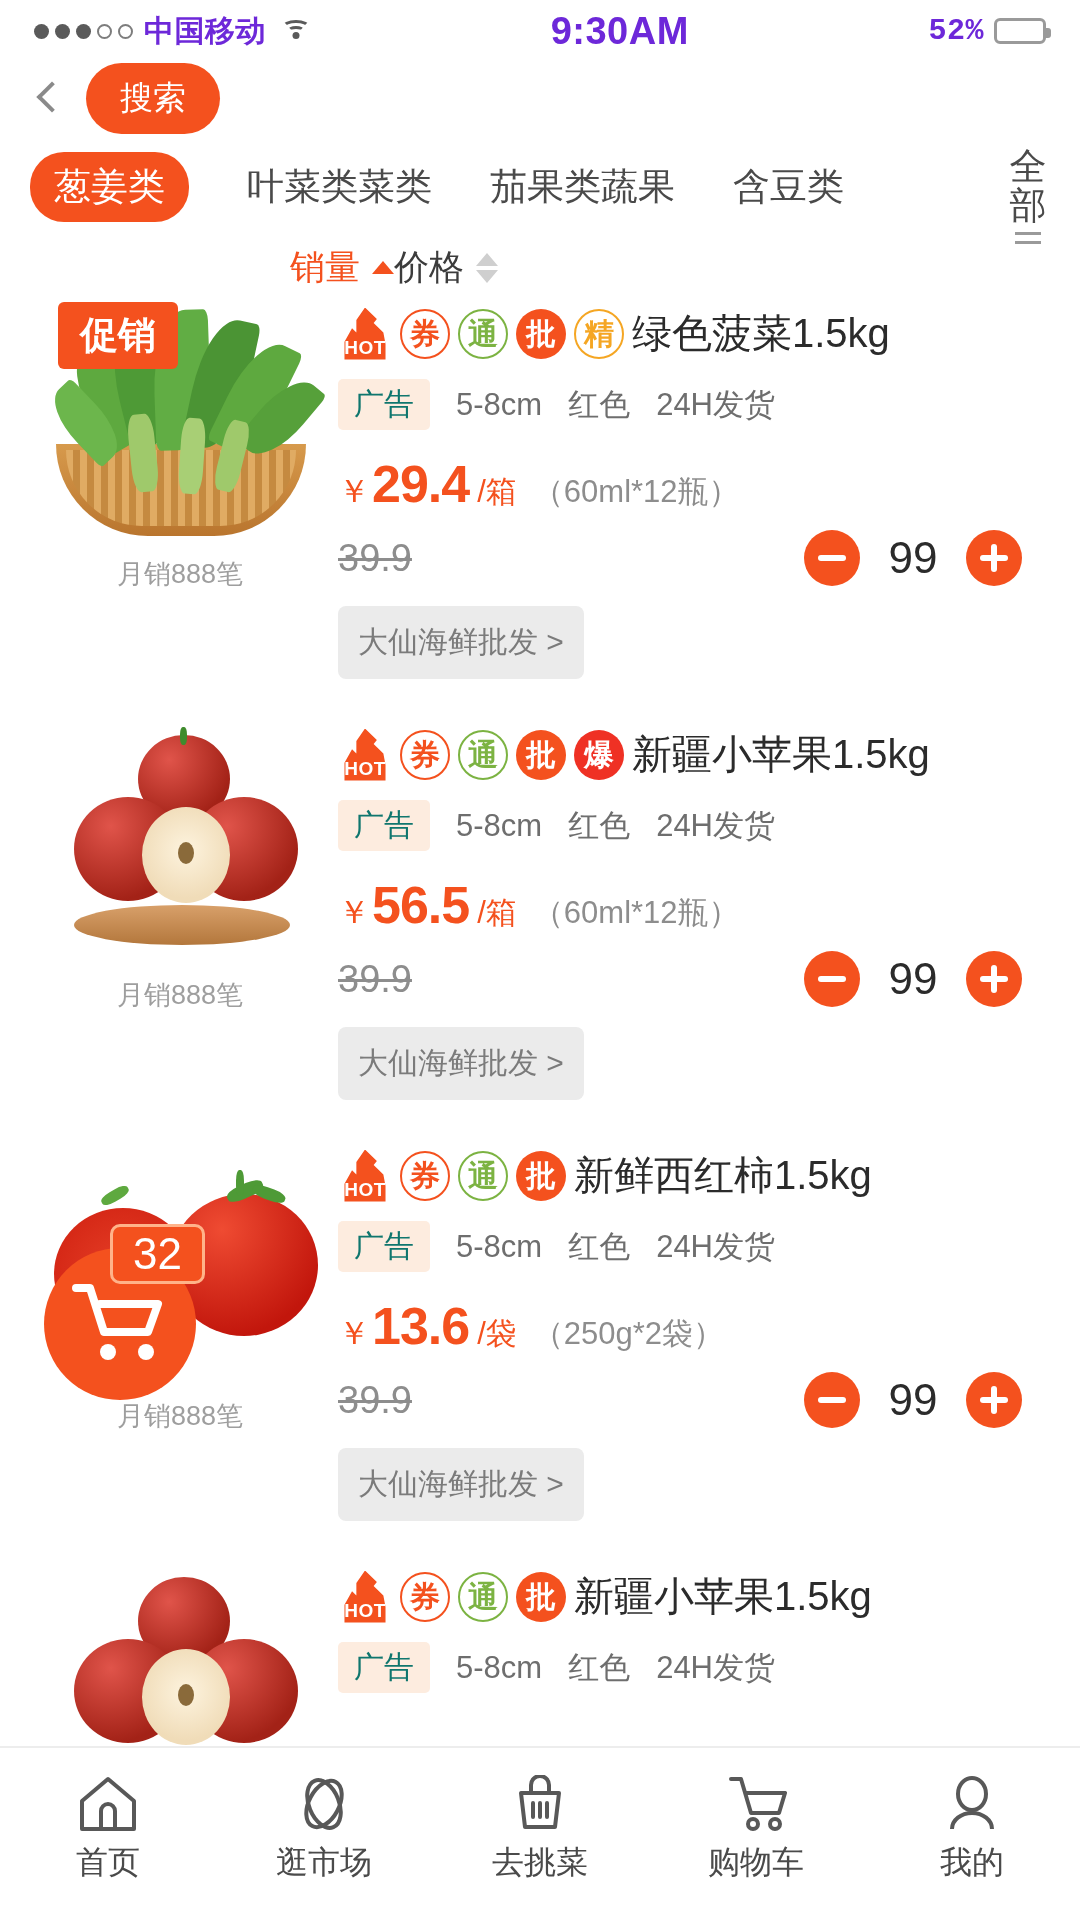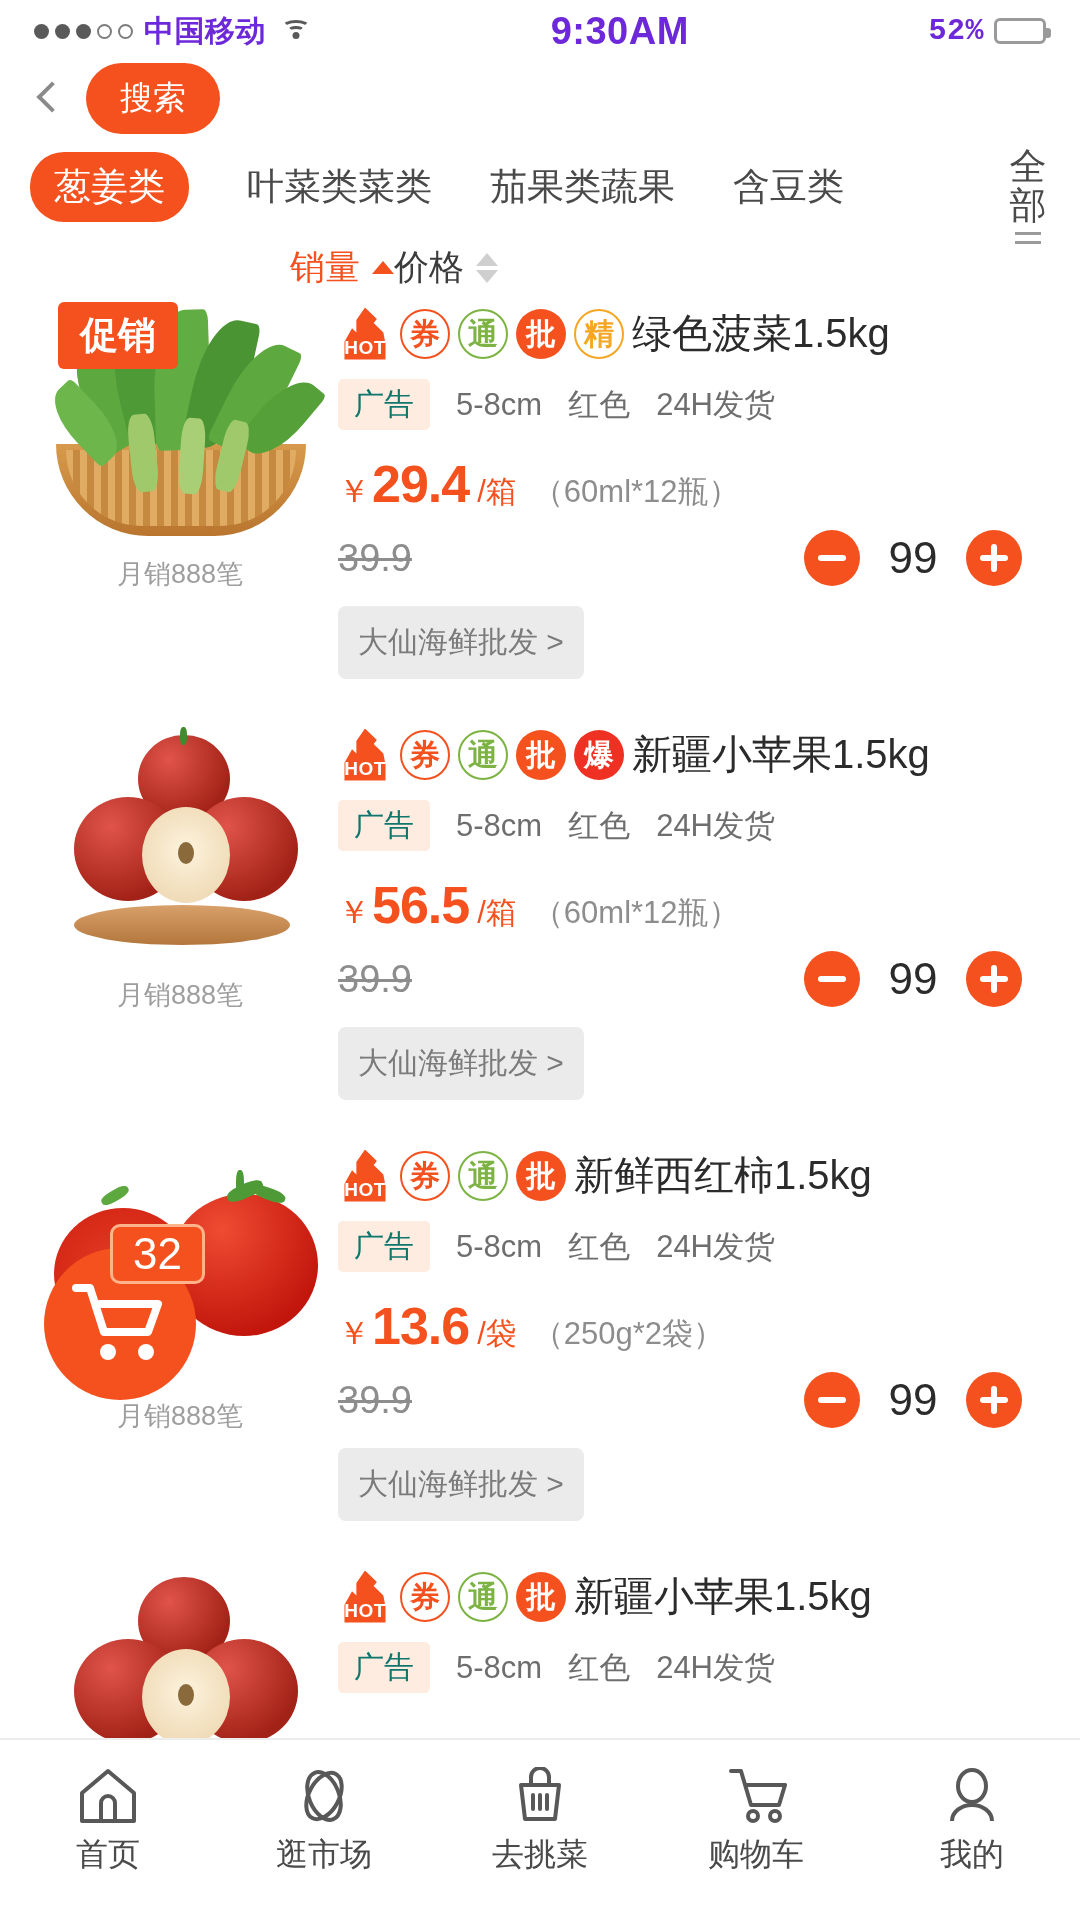--- a/index.html
+++ b/index.html
@@ -145,21 +145,21 @@
   .stem{ position:absolute; background:#3f8b2d; border-radius:40%; }
 
   
   .fab{ position:absolute; left:44px; top:1248px; width:152px; height:152px;
       border-radius:50%; background:#f4511e; z-index:20; }
   .fab-badge{ position:absolute; left:110px; top:1224px; background:#f4511e; color:#fff;
       font-size:44px; padding:2px 20px; border-radius:10px; border:3px solid #ffb38a; z-index:21; }
   .fab svg{ position:absolute; left:28px; top:34px; }
 
   
-  .bottomnav{ position:absolute; left:0; bottom:16px; width:1080px; height:166px;
+  .bottomnav{ position:absolute; left:0; bottom:8px; width:1080px; height:166px;
       background:#fff; border-top:2px solid #ededed; display:flex; align-items:center; z-index:30; }
   .nav-item{ flex:1; display:flex; flex-direction:column; align-items:center; gap:8px; }
   .nav-label{ font-size:32px; color:#4a4a4a; }
 </style>
 </head>
 <body>
 
 <div class="statusbar">
   <div class="sb-left">
     <div class="dots">

